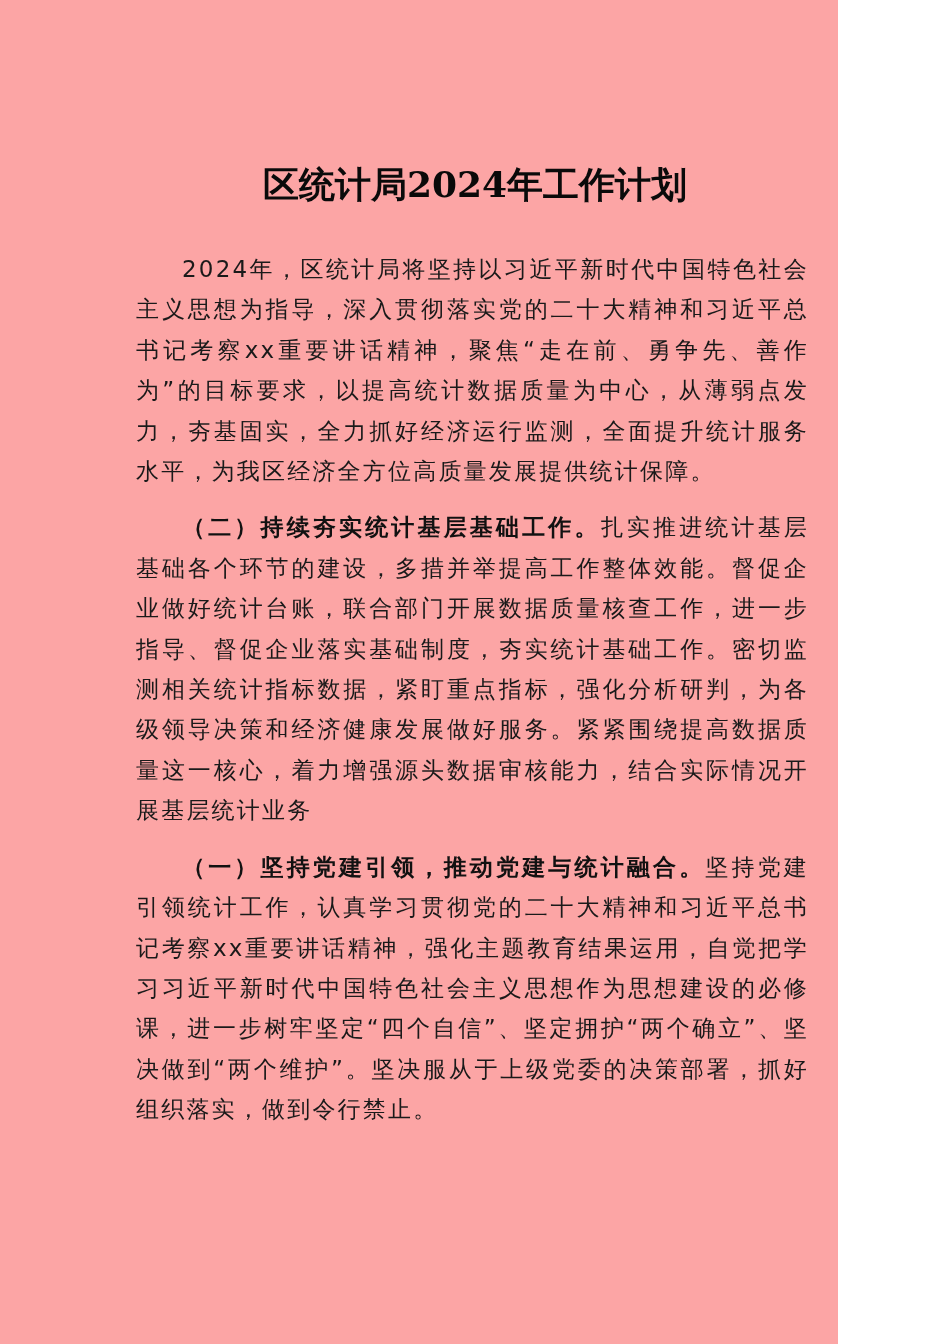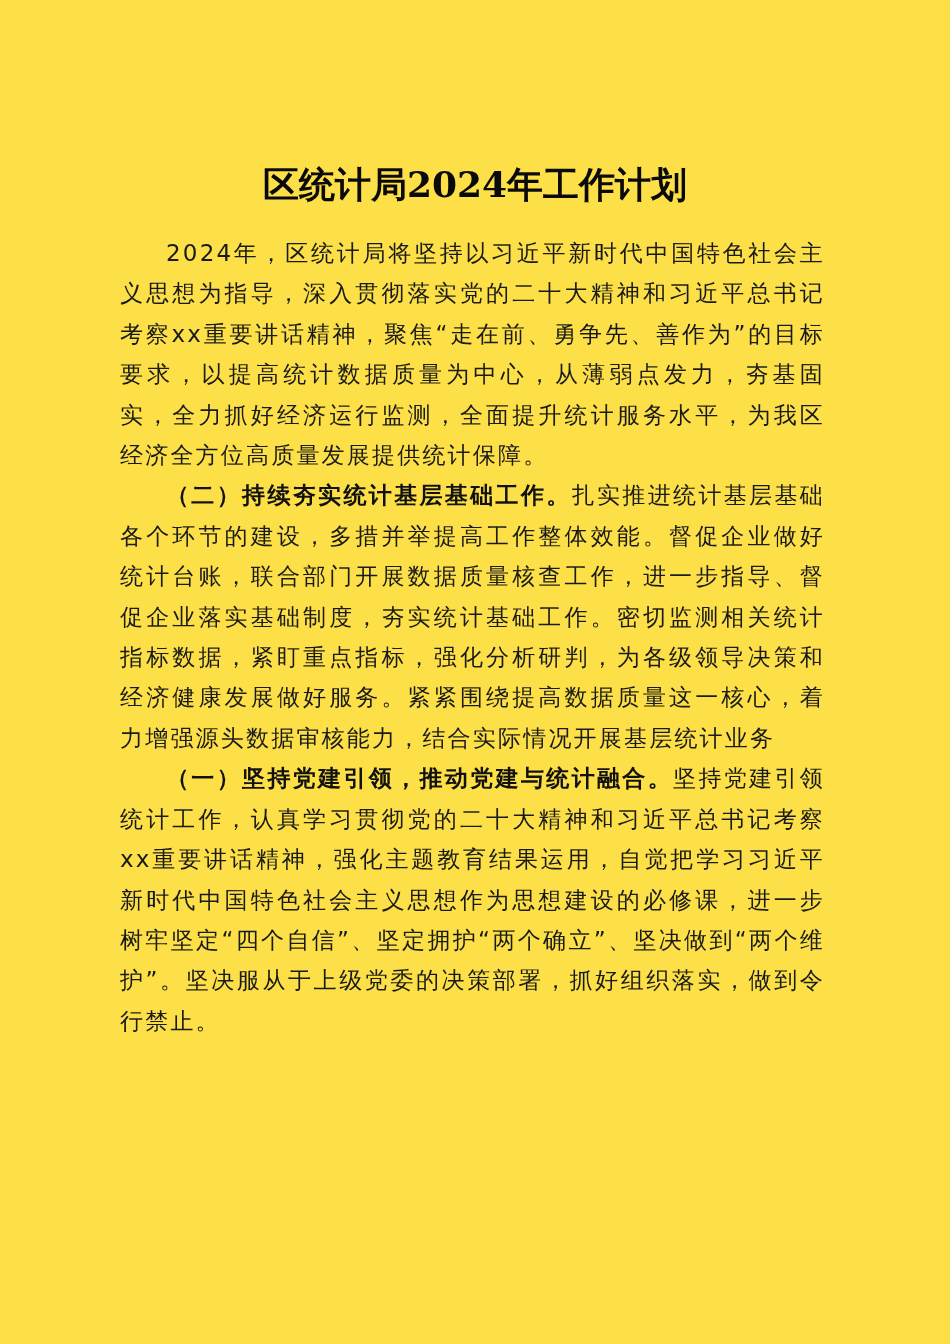--- a/index.html
+++ b/index.html
@@ -12,23 +12,23 @@
       height: 1344px;
       position: relative;
       overflow: hidden;
       color: #111111;
       font-family: "DejaVu Serif", "Liberation Serif", serif;
     }
     .page {
       position: absolute;
       left: 0;
       top: 0;
-      width: 950px;
+      width: 838px;
       height: 1344px;
-      background: #fde047;
+      background: #fca5a5;
     }
     .doc-title {
       position: absolute;
       left: 0;
       top: 138px;
       width: 950px;
       text-align: center;
       font-family: "DejaVu Serif", "Liberation Serif", serif;
       font-weight: bold;
       font-size: 36px;
@@ -36,21 +36,21 @@
       letter-spacing: 0px;
       color: #0a0a0a;
     }
     .body-wrap {
       position: absolute;
       left: 120px;
       top: 233px;
       width: 705px;
     }
     .para {
-      margin: 0;
+      margin: 16px;
       font-size: 23px;
       line-height: 40.4px;
       text-align: justify;
       text-align-last: left;
       text-indent: 46px;
       letter-spacing: 2.2px;
       color: #1a1a1a;
       font-family: "DejaVu Sans", "Liberation Sans", sans-serif;
       font-weight: normal;
     }

